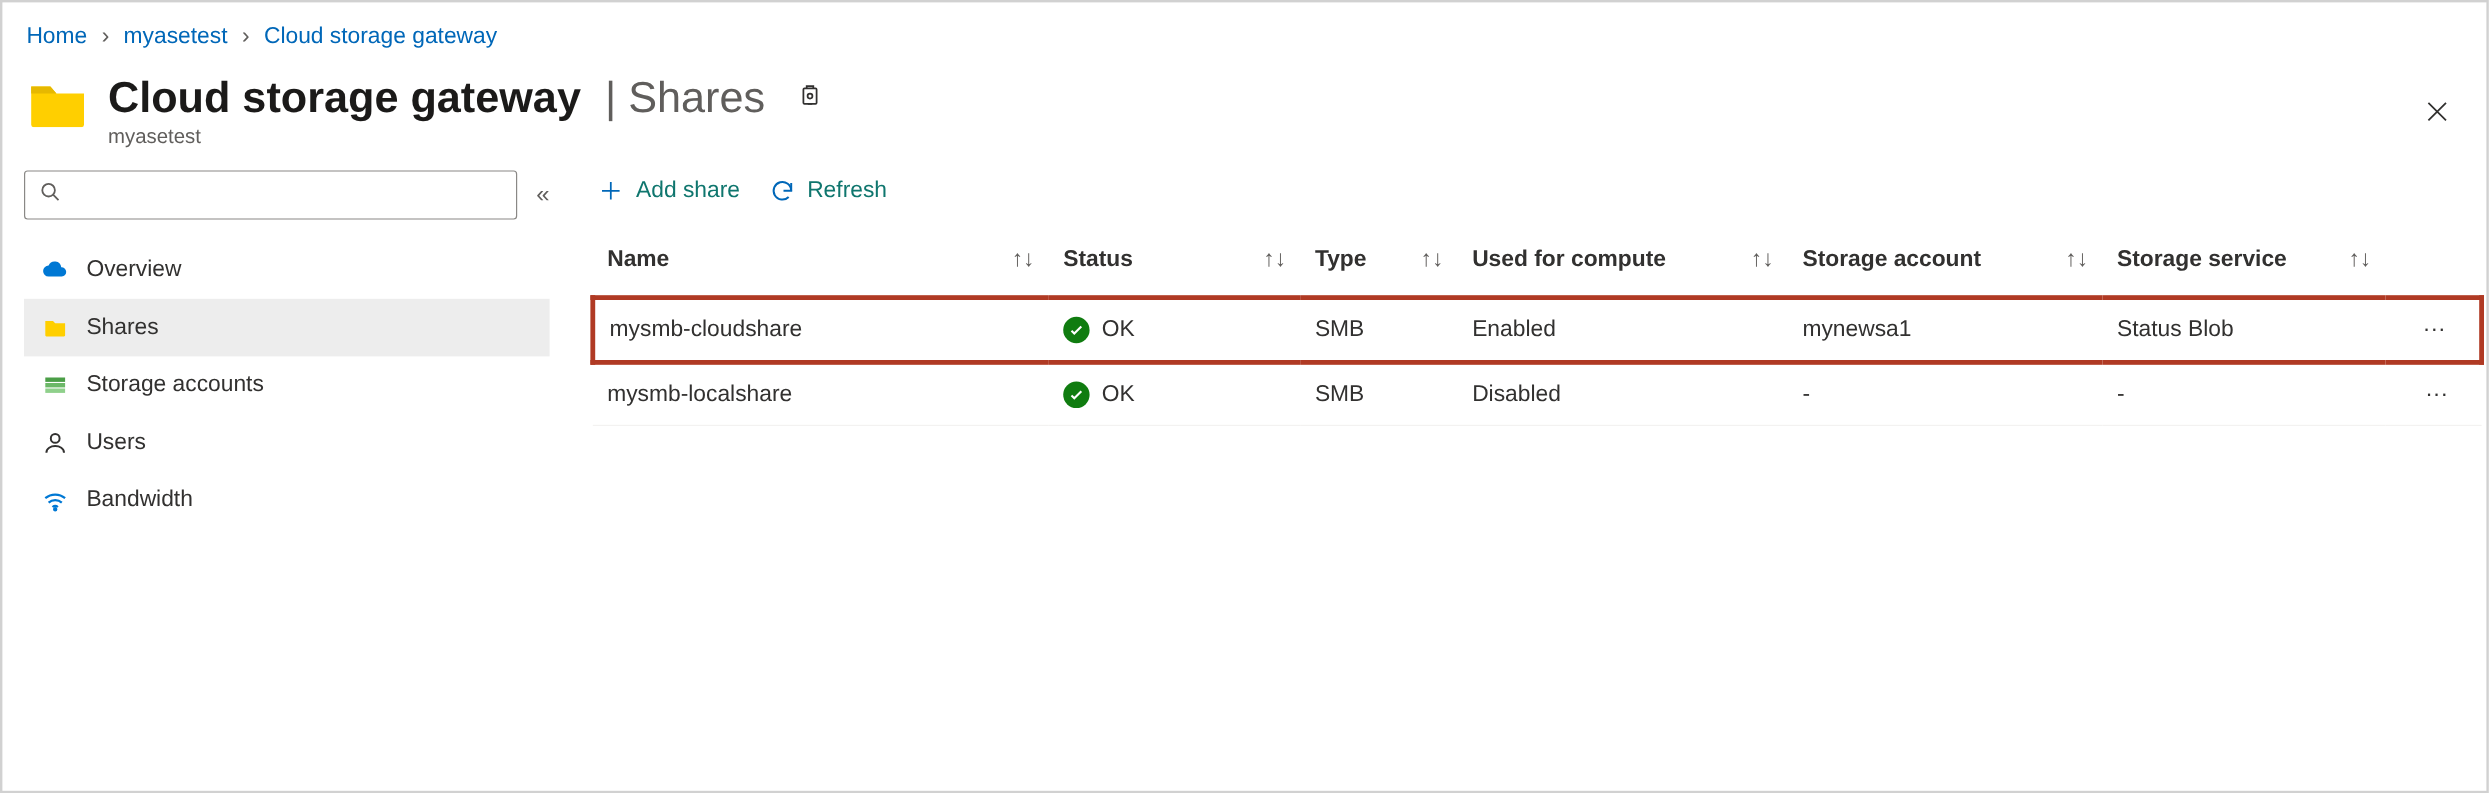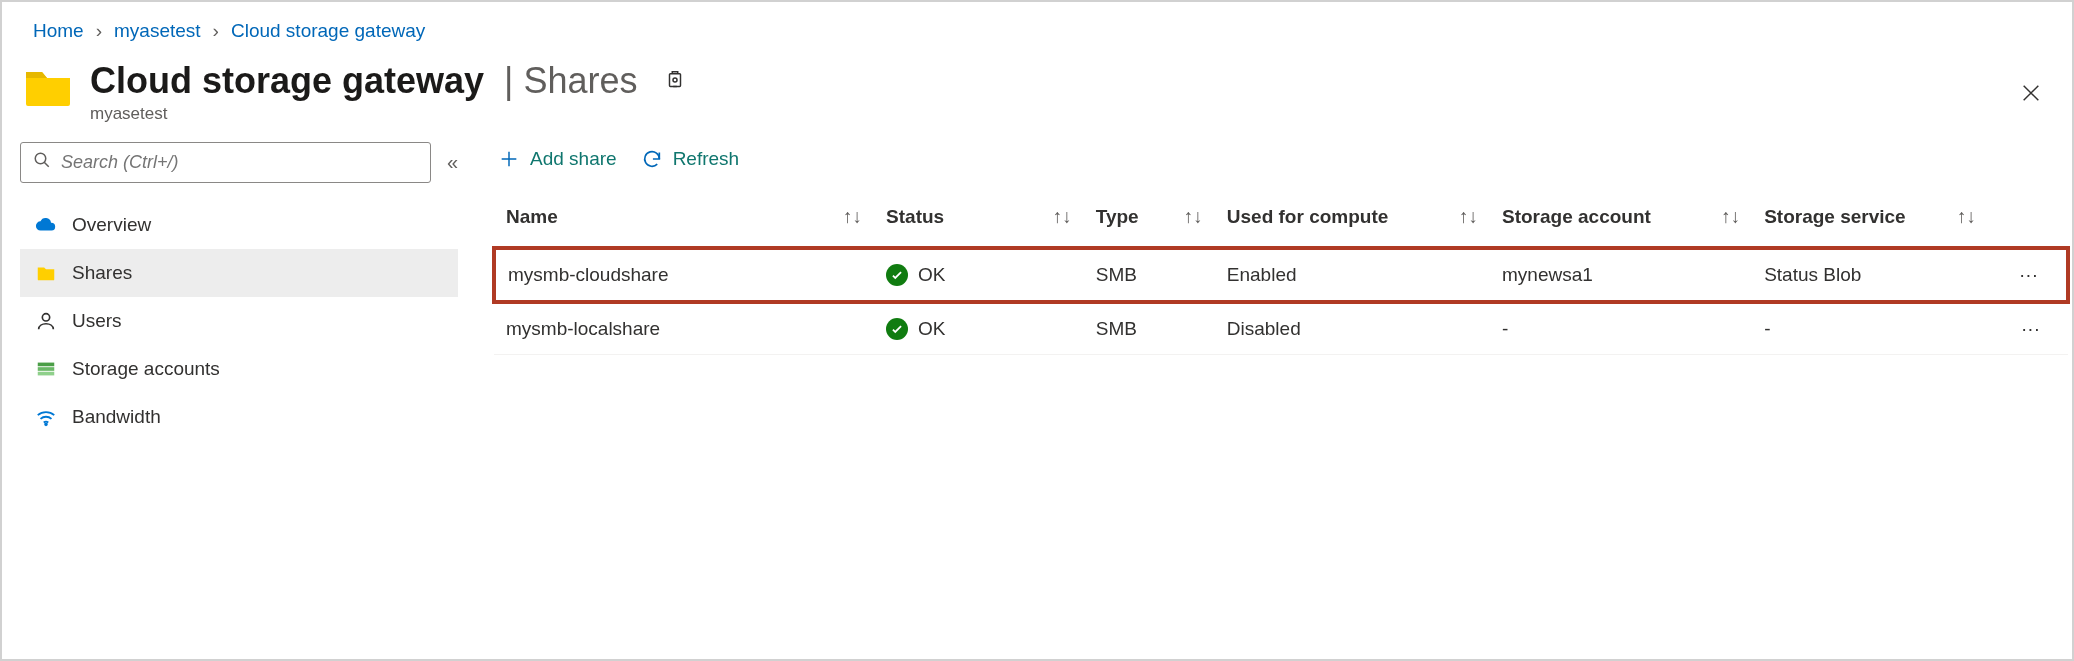--- a/index.html
+++ b/index.html
@@ -1,20 +1,20 @@
 <!DOCTYPE html>
 <html><head>
 <meta charset="utf-8">
 <style>
   * { box-sizing: border-box; margin: 0; padding: 0; }
   html, body { width: 2074px; height: 661px; font-family: "Segoe UI", -apple-system, sans-serif; background: #fff; color: #323130; font-size: 18px; }
   body { border: 2px solid #d1d1d1; position: relative; overflow: hidden; }
 
   
-  .breadcrumb { display: flex; align-items: flex-end; gap: 12px; padding: 18px 31px 8px; font-size: 19px; }
+  .breadcrumb { display: flex; align-items: flex-end; gap: 12px; padding: 18px 20px 8px; font-size: 19px; }
   .breadcrumb a { color: #0067b8; text-decoration: none; cursor: pointer; }
   .breadcrumb .sep { color: #605e5c; }
   .breadcrumb .current { color: #0067b8; }
 
   
   .page-header { display: flex; align-items: flex-start; padding: 10px 22px 14px; gap: 18px; }
   .folder-icon { width: 48px; height: 40px; margin-top: 6px; }
   .page-title-block { display: flex; flex-direction: column; }
   .page-title-row { display: flex; align-items: center; gap: 18px; }
   .page-title { font-size: 36px; font-weight: 600; color: #1b1a19; }
@@ -107,60 +107,59 @@
 
   <aside class="sidebar">
     <div class="search-row">
       <div class="search-box">
         <span>
           <svg width="18" height="18" viewBox="0 0 24 24" fill="none" stroke="#605e5c" stroke-width="2">
               <circle cx="10" cy="10" r="7"></circle>
               <path d="M21 21l-6-6"></path>
             </svg>
         </span>
-        <input type="text" placeholder="Search (Ctrl+/)" style="">
       </div>
       <span class="collapse-btn">«</span>
     </div>
 
     <div class="nav-list">
       <div class="nav-item">
         <span class="nav-icon">
           <svg viewBox="0 0 24 24" width="22" height="22">
               <path d="M6 18a5 5 0 010-10 6 6 0 0111.5 1.5A4 4 0 0118 18H6z" fill="#0078d4"></path>
             </svg>
         </span>
         <span>Overview</span>
       </div>
       <div class="nav-item selected">
         <span class="nav-icon">
           <svg viewBox="0 0 24 24" width="22" height="22">
               <path d="M3 6h7l2 2h9v11a1 1 0 01-1 1H4a1 1 0 01-1-1V6z" fill="#ffcf00"></path>
             </svg>
         </span>
         <span>Shares</span>
-      </div>
-      <div class="nav-item">
-        <span class="nav-icon">
-          <svg viewBox="0 0 24 24" width="22" height="22" fill="none" stroke="#323130" stroke-width="1.8">
-              <circle cx="12" cy="8" r="4"></circle>
-              <path d="M4 21c0-4 4-6 8-6s8 2 8 6"></path>
-            </svg>
-        </span>
-        <span>Users</span>
       </div>
       <div class="nav-item">
         <span class="nav-icon">
           <svg viewBox="0 0 24 24" width="22" height="22">
               <rect x="3" y="5" width="18" height="4" fill="#4b9e47"></rect>
               <rect x="3" y="10" width="18" height="4" fill="#6bb867"></rect>
               <rect x="3" y="15" width="18" height="4" fill="#8fd08b"></rect>
             </svg>
         </span>
         <span>Storage accounts</span>
+      </div>
+      <div class="nav-item">
+        <span class="nav-icon">
+          <svg viewBox="0 0 24 24" width="22" height="22" fill="none" stroke="#323130" stroke-width="1.8">
+              <circle cx="12" cy="8" r="4"></circle>
+              <path d="M4 21c0-4 4-6 8-6s8 2 8 6"></path>
+            </svg>
+        </span>
+        <span>Users</span>
       </div>
       <div class="nav-item">
         <span class="nav-icon">
           <svg viewBox="0 0 24 24" width="22" height="22" fill="none" stroke="#0078d4" stroke-width="2">
               <path d="M3 10a14 14 0 0118 0"></path>
               <path d="M6 14a9 9 0 0112 0"></path>
               <path d="M9.5 18a4 4 0 015 0"></path>
               <circle cx="12" cy="20" r="1" fill="#0078d4"></circle>
             </svg>
         </span>

